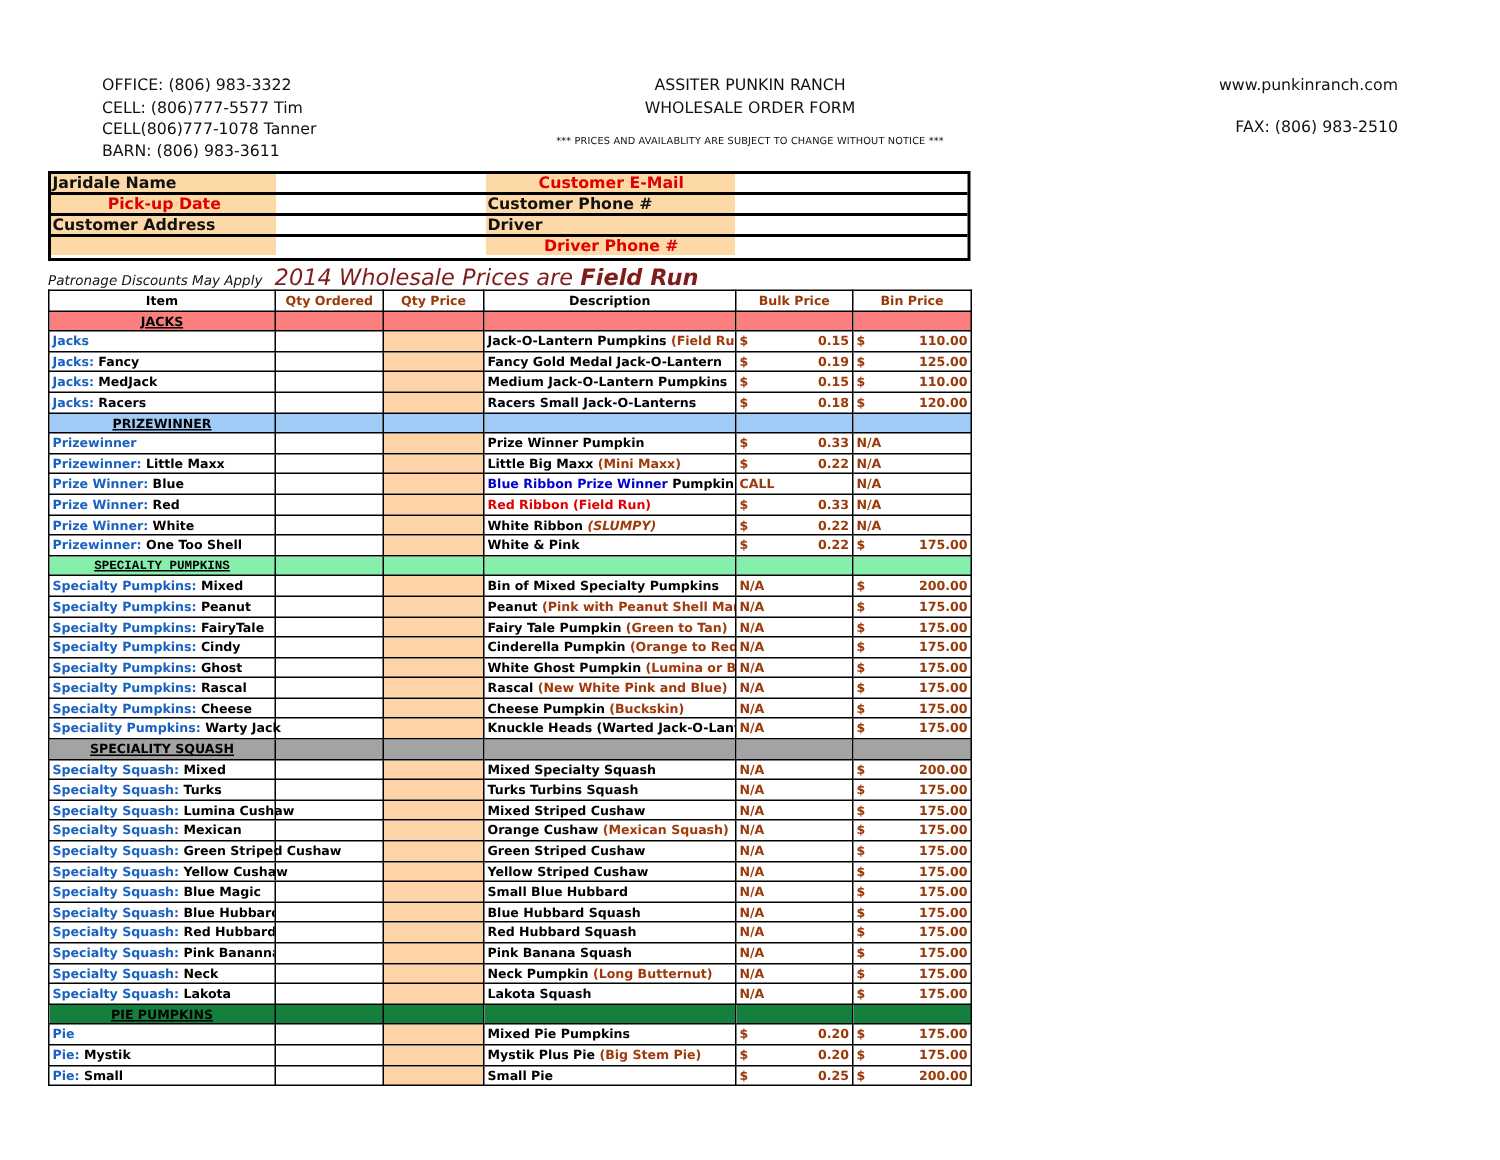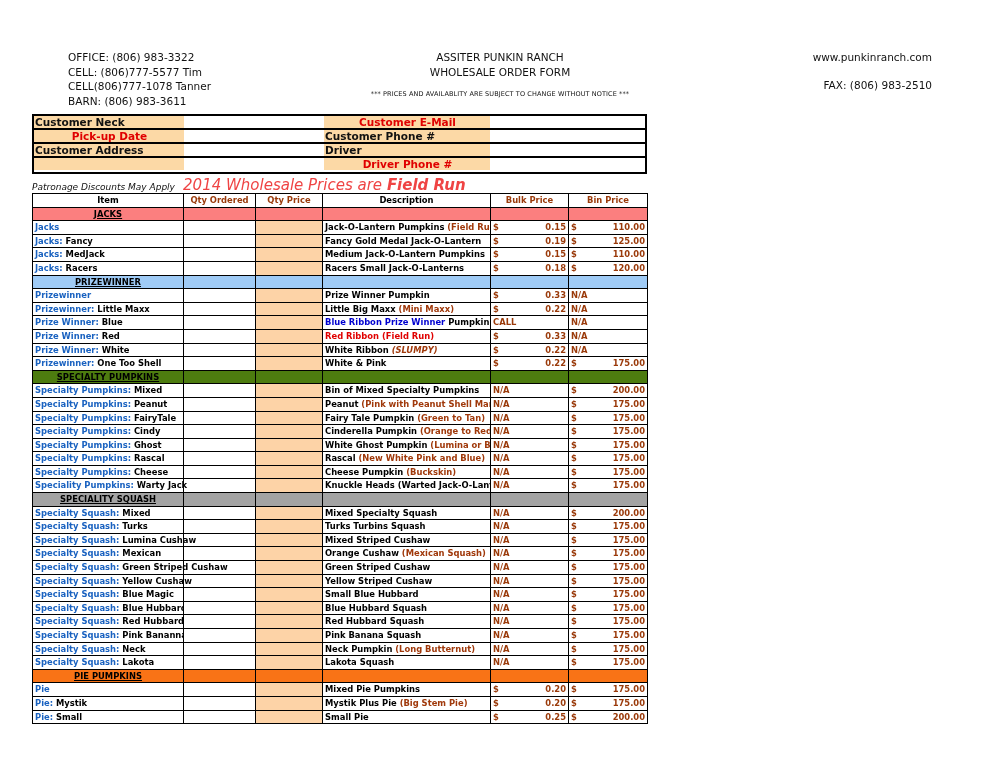--- a/index.html
+++ b/index.html
@@ -15,42 +15,42 @@
   .crow { position:absolute; left:0; right:0; height:14px; border-bottom:2px solid #000; box-sizing:border-box; }
   .crow:last-child { border-bottom:none; }
   .cl { position:absolute; top:0; height:12px; background:#fcd9a6; font-size:10.5px; line-height:12px; font-weight:bold; padding-left:1px; box-sizing:border-box; }
   .cl.a { left:0; width:150px; }
   .cl.b { left:290px; width:166px; }
   .red { color:#e00000;text-align:center; }
   .blk { color:#111; }
 
   #tagline { position:absolute; left:32px; top:175px; height:18px; white-space:nowrap; }
   #tagline .small { font-size:9px; font-style:italic; color:#111; }
-  #tagline .big { font-size:15px; font-style:italic; color:#ef4444; margin-left:3px; }
+  #tagline .big { font-size:15px; font-style:italic; color:#7f1d1d; margin-left:3px; }
   #tagline .big b { font-weight:bold; }
 
   table#grid { position:absolute; left:32px; top:193px; border-collapse:collapse; table-layout:fixed; width:615px; }
   #grid td { border:1px solid #000; height:12.6px; padding:0 2px; font-size:8.4px; line-height:12.6px; white-space:nowrap; overflow:hidden; font-weight:bold; box-sizing:border-box; }
   #grid tr.head td { background:#fff; text-align:center; font-weight:bold; }
   #grid tr.head td.brown { color:#9a3a0a; }
   #grid td.qp { background:#fdd3a7; }
   #grid .blue { color:#1a62c0; }
   #grid .desc-extra { color:#a0390b; }
   #grid .dblue { color:#0000d0; }
   #grid .dred { color:#e00000; }
   #grid .price { color:#9a3a0a; }
   #grid .price .cur { float:left; }
   #grid .price .amt { float:right; }
   #grid .na { color:#9a3a0a; }
   #grid tr.cat td.first { text-align:center; text-decoration:underline; }
   #grid tr.cat-jacks td { background:#fb7f7f; }
   #grid tr.cat-prize td { background:#9fcbf6; }
-  #grid tr.cat-spec td { background:#4d7c0f; }
+  #grid tr.cat-spec td { background:#86efac;font-family:Liberation Mono, monospace; }
   #grid tr.cat-squash td { background:#a3a3a3; }
-  #grid tr.cat-pie td { background:#f97316; }
+  #grid tr.cat-pie td { background:#15803d; }
   #grid td.overflow { overflow:visible; position:relative; z-index:2; }
   #grid td.nob { border-right:none; }
 </style>
 </head>
 <body>
 
 <div id="contact" class="hdr">
   <div>OFFICE:  (806) 983-3322</div>
   <div>CELL: (806)777-5577 Tim</div>
   <div>CELL(806)777-1078 Tanner</div>
@@ -63,21 +63,21 @@
   <div class="notice">*** PRICES AND AVAILABLITY ARE SUBJECT TO CHANGE WITHOUT NOTICE ***</div>
 </div>
 
 <div id="right" class="hdr">
   <div>www.punkinranch.com</div>
   <div class="fax">FAX:  (806) 983-2510</div>
 </div>
 
 <div id="custbox">
   <div class="crow" style="top:0">
-    <div class="cl a blk">Customer Neck</div>
+    <div class="cl a blk">Jaridale Name</div>
     <div style="position:absolute;left:150px;top:0;width:140px;height:12px"></div>
     <div class="cl b red">Customer E-Mail</div>
     <div style="position:absolute;left:456px;top:0;right:0;height:12px"></div>
   </div>
   <div class="crow" style="top:14px">
     <div class="cl a red">Pick-up Date</div>
     <div style="position:absolute;left:150px;top:0;width:140px;height:12px"></div>
     <div class="cl b blk">Customer Phone #</div>
     <div style="position:absolute;left:456px;top:0;right:0;height:12px"></div>
   </div>

